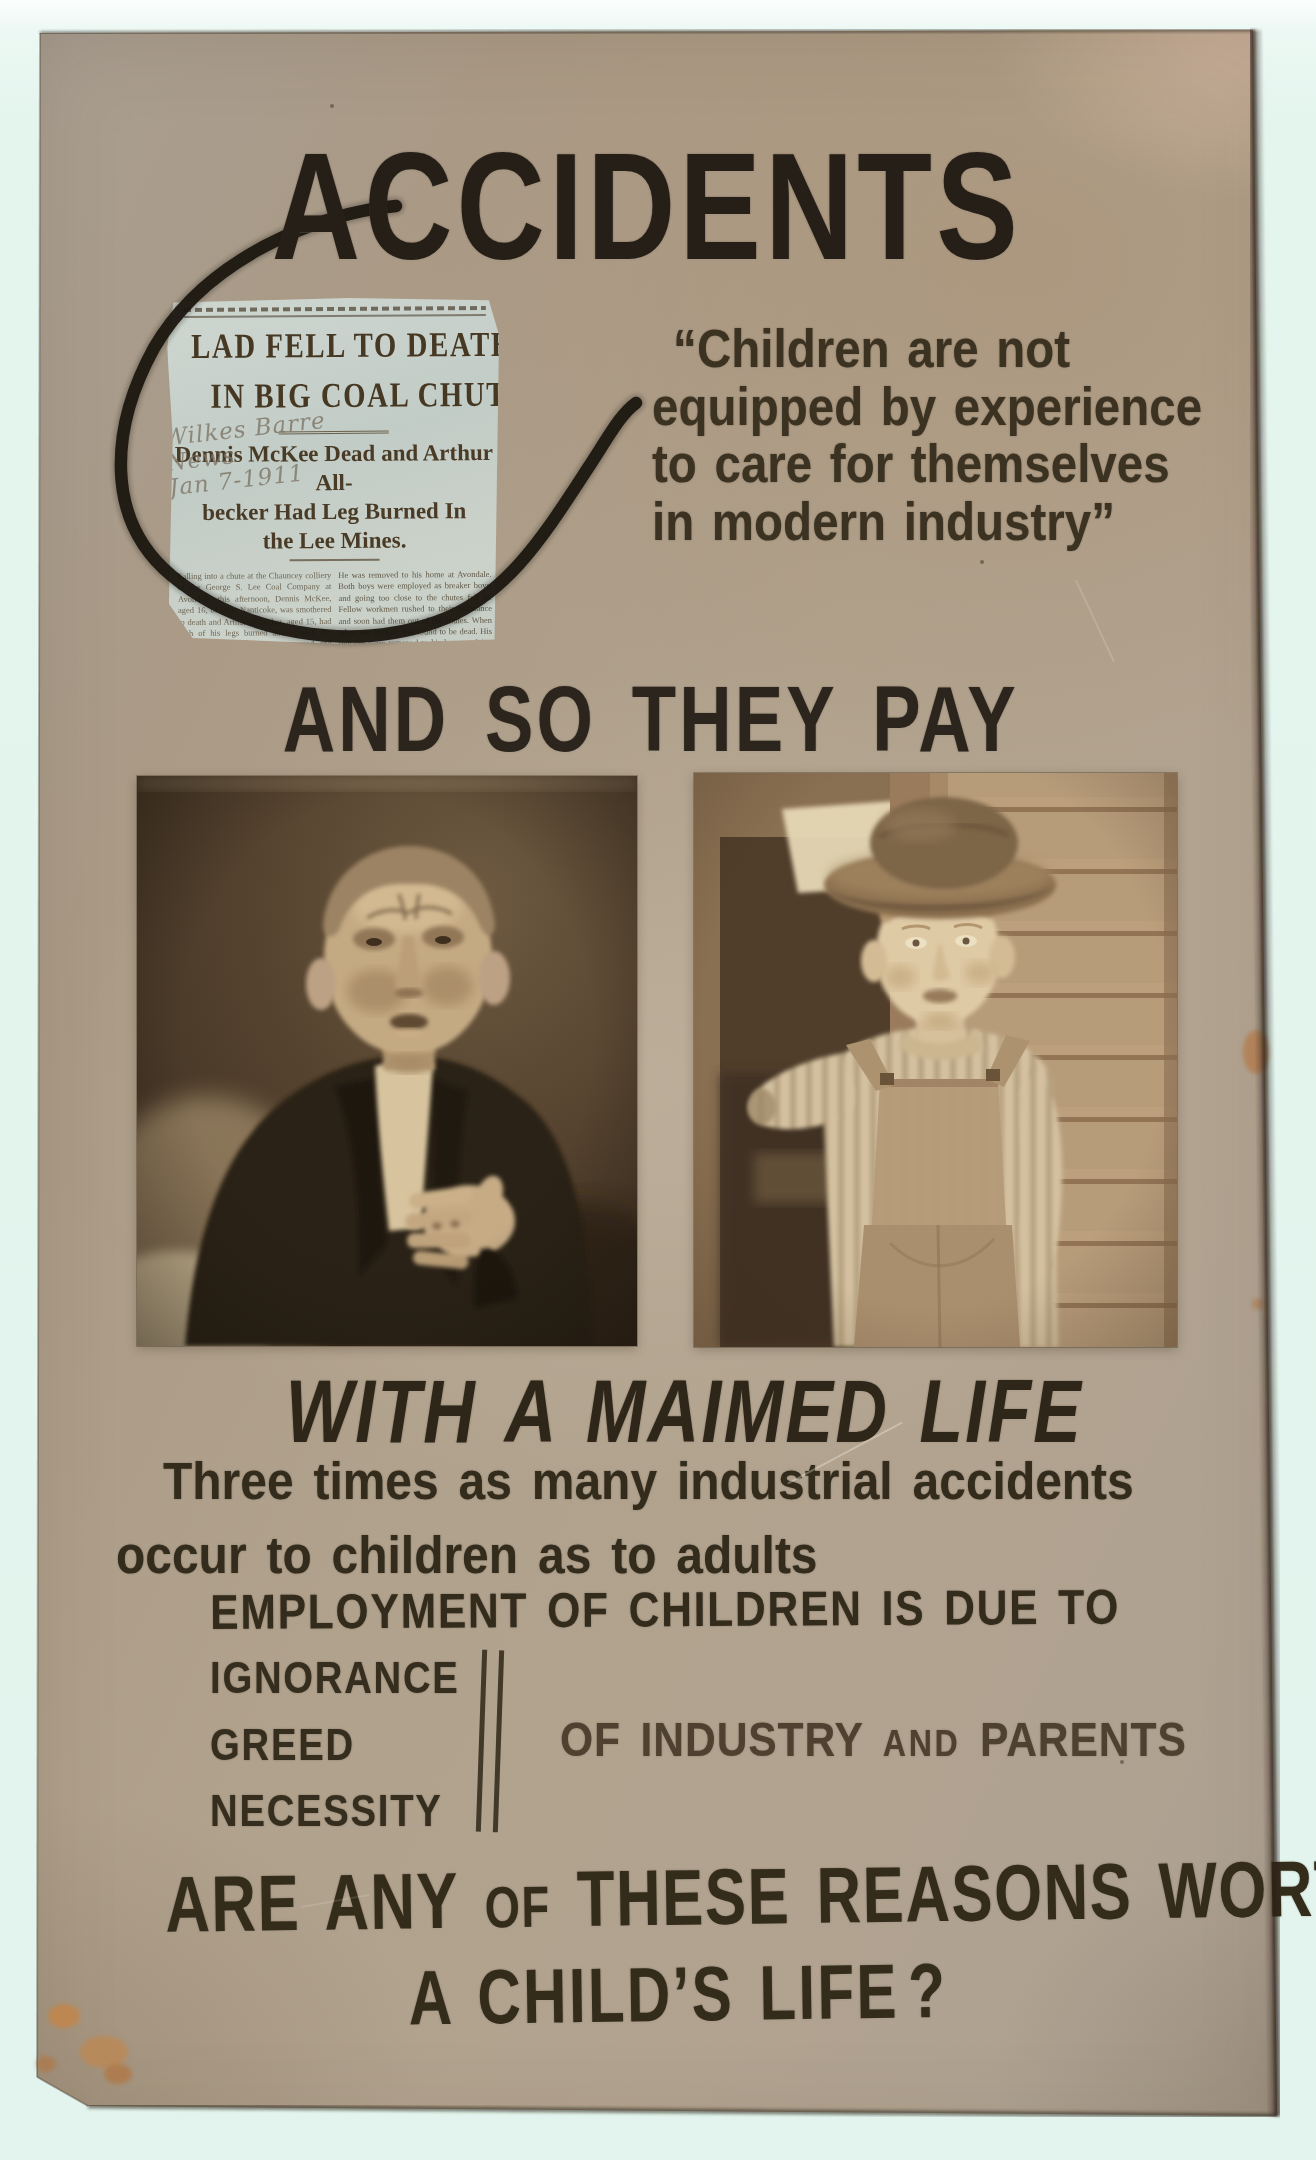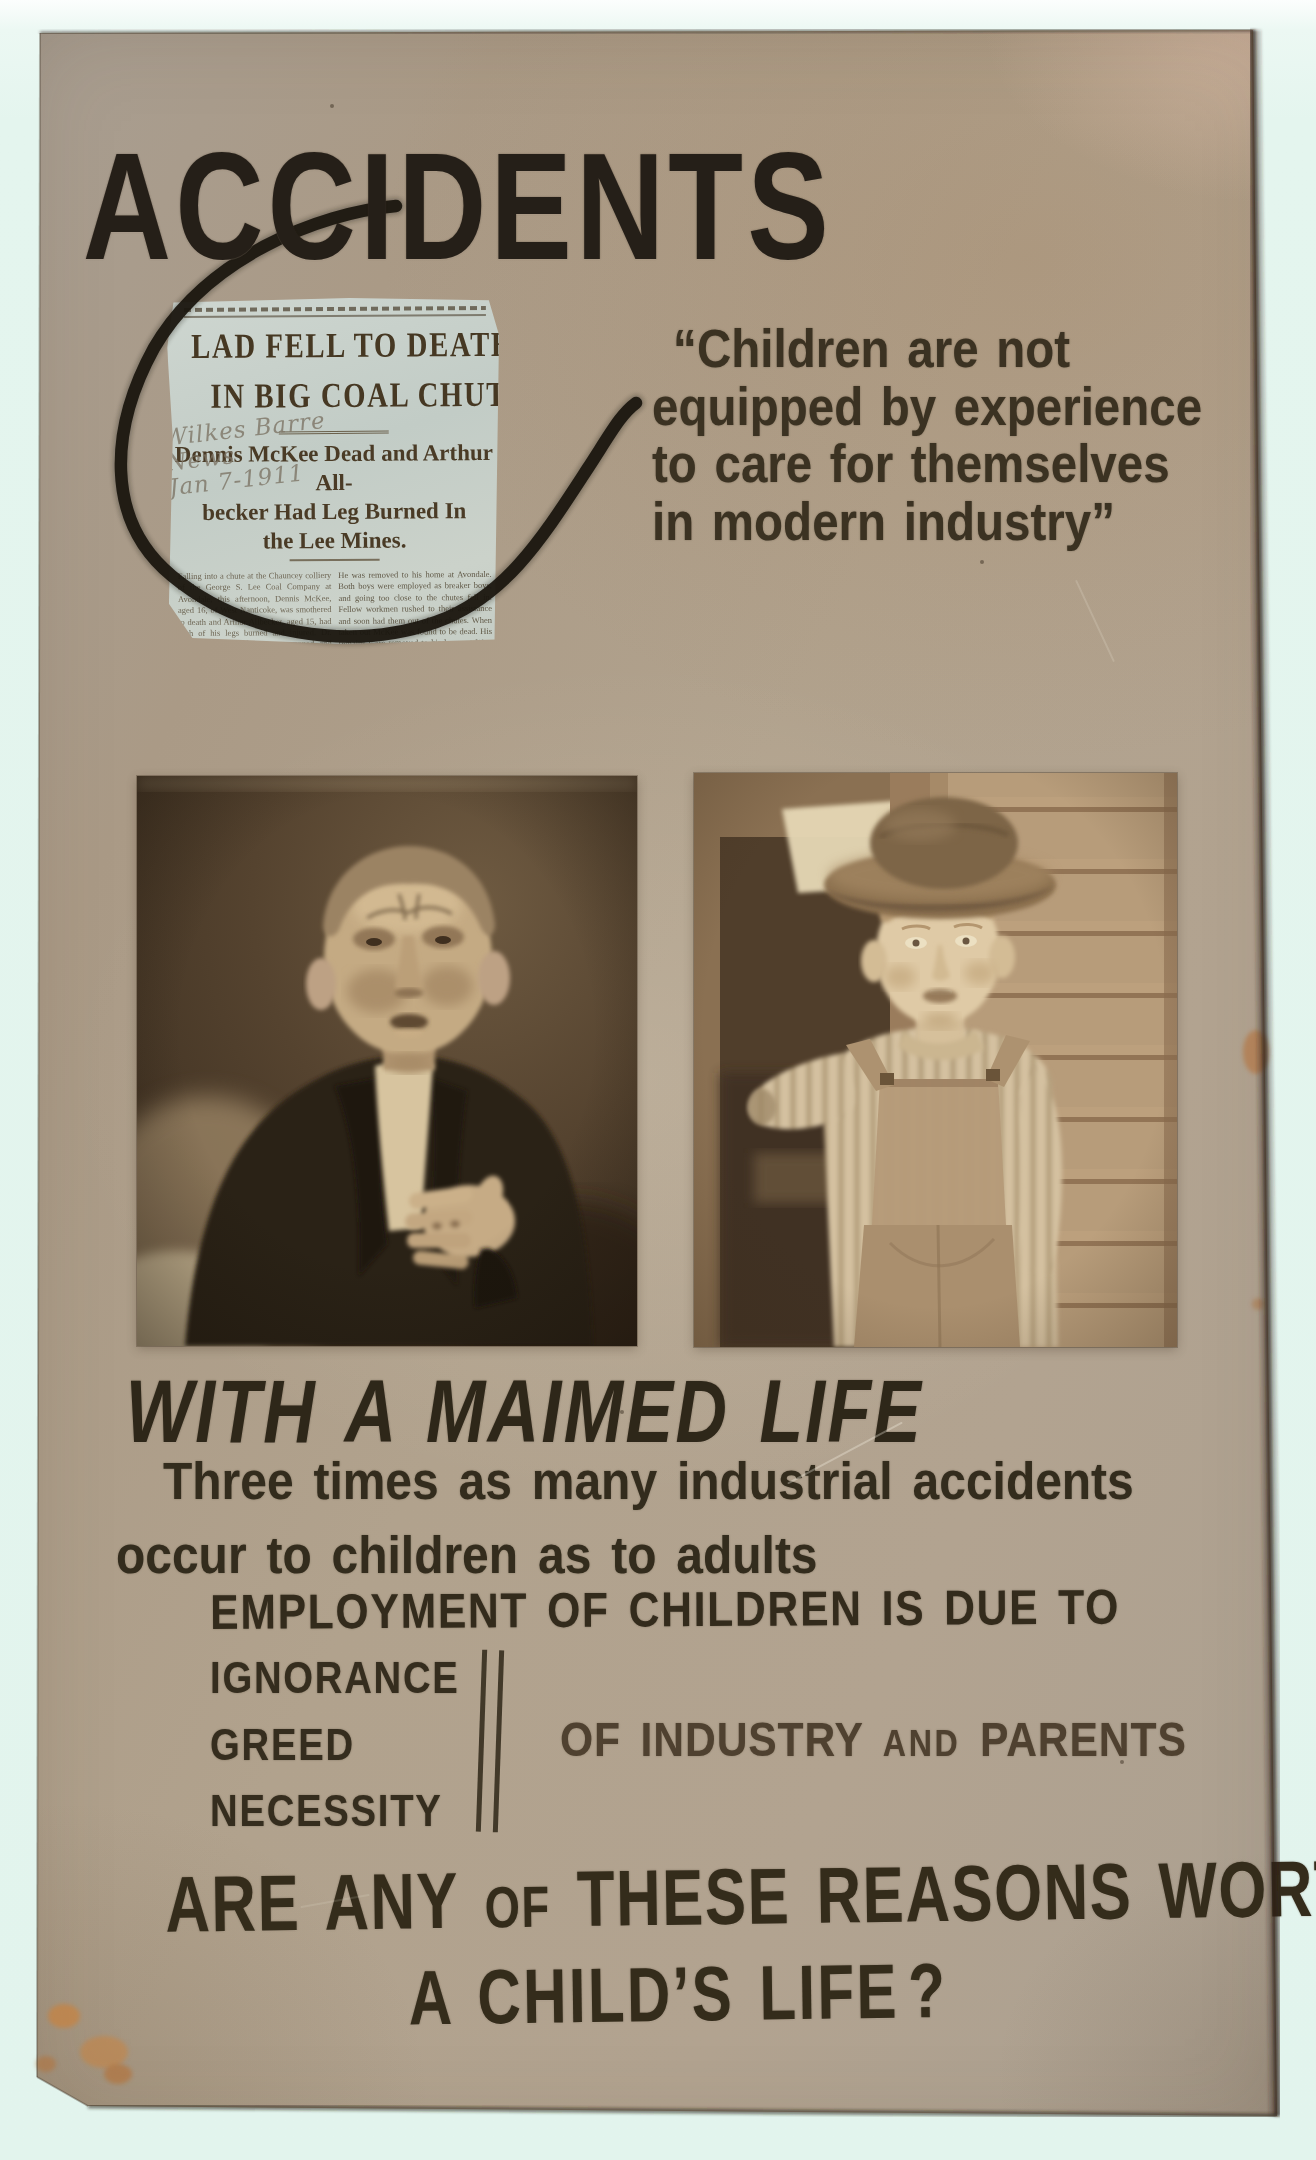--- a/index.html
+++ b/index.html
@@ -9,21 +9,21 @@
   #poster{position:absolute;inset:0;z-index:5;
     clip-path:polygon(40px 33px,1253px 30px,1277px 2116px,88px 2106px,37px 2077px);
     background:
       radial-gradient(420px 260px at 97% 1%, rgba(228,193,172,.55), rgba(228,193,172,0) 70%),
       radial-gradient(900px 700px at 78% 12%, rgba(158,122,86,.26), rgba(158,122,86,0) 72%),
       radial-gradient(760px 560px at 48% 50%, rgba(255,246,228,.14), rgba(255,246,228,0) 75%),
       radial-gradient(520px 420px at 5% 97%, rgba(108,90,68,.22), rgba(108,90,68,0) 70%),
       radial-gradient(420px 320px at 98% 96%, rgba(96,78,58,.20), rgba(96,78,58,0) 70%),
       linear-gradient(116deg,#a89e92 0%,#aa9a86 22%,#b1a28d 48%,#b2a390 72%,#aba091 100%);
     box-shadow:inset 0 0 110px rgba(74,58,40,.28);}
-  .center-line{position:absolute;left:0;width:1316px;text-align:left;z-index:13;}
+  .center-line{position:absolute;left:0;width:1316px;text-align:center;z-index:13;}
   .ink{color:#2b2416;text-shadow:0 1px 0 rgba(255,240,220,.12),0 0 2px rgba(44,34,20,.45);}
   .cond{display:inline-block;white-space:nowrap;font-weight:bold;}
   #title-line{top:118px;}
   #title-line .cond{font-size:153px;letter-spacing:5px;transform:translateX(-11px) scaleX(.8);color:#251f18;}
   #clipping{position:absolute;left:168px;top:298px;width:332px;height:346px;z-index:10;
     transform:rotate(-.4deg);
     background:linear-gradient(163deg,#ced6d0 0%,#c2ccc6 45%,#cbd2ca 80%,#c5cdc5 100%);
     clip-path:polygon(2% 1%,55% 0%,97% 1%,100% 11%,99% 55%,98% 99%,52% 100%,7% 98%,0% 88%,1.5% 40%,0% 14%);
     box-shadow:0 3px 8px rgba(60,48,34,.35);font-family:"Liberation Serif",serif;}
   .clip-rule-dots{position:absolute;top:9px;left:5%;right:4%;height:4px;
@@ -131,20 +131,23 @@
     <path d="M 396 206 C 318 213 206 258 154 348 C 110 428 104 520 172 576 C 242 634 350 652 436 622 C 506 597 543 537 588 468 C 612 431 621 414 636 403" fill="none" stroke="#1a150e" stroke-width="12.5" stroke-linecap="round" opacity=".93"></path>
   </svg>
 
   <div id="quote">
     <div class="q1">“Children are not</div>
     <div>equipped by experience</div>
     <div>to care for themselves</div>
     <div>in modern industry”</div>
   </div>
 
+  <div class="center-line" id="pay-line">
+    <span class="cond ink">AND SO THEY PAY</span>
+  </div>
 
   <div class="photo" id="photo-left">
     <svg viewBox="0 0 500 570" preserveAspectRatio="none">
       <defs>
         <radialGradient id="lpbg" cx=".68" cy=".22" r="1">
             <stop offset="0" stop-color="#6e5a41"></stop>
             <stop offset=".45" stop-color="#55432f"></stop>
             <stop offset="1" stop-color="#392c1e"></stop>
           </radialGradient>
         <radialGradient id="lpvg" cx=".5" cy=".45" r=".75">

